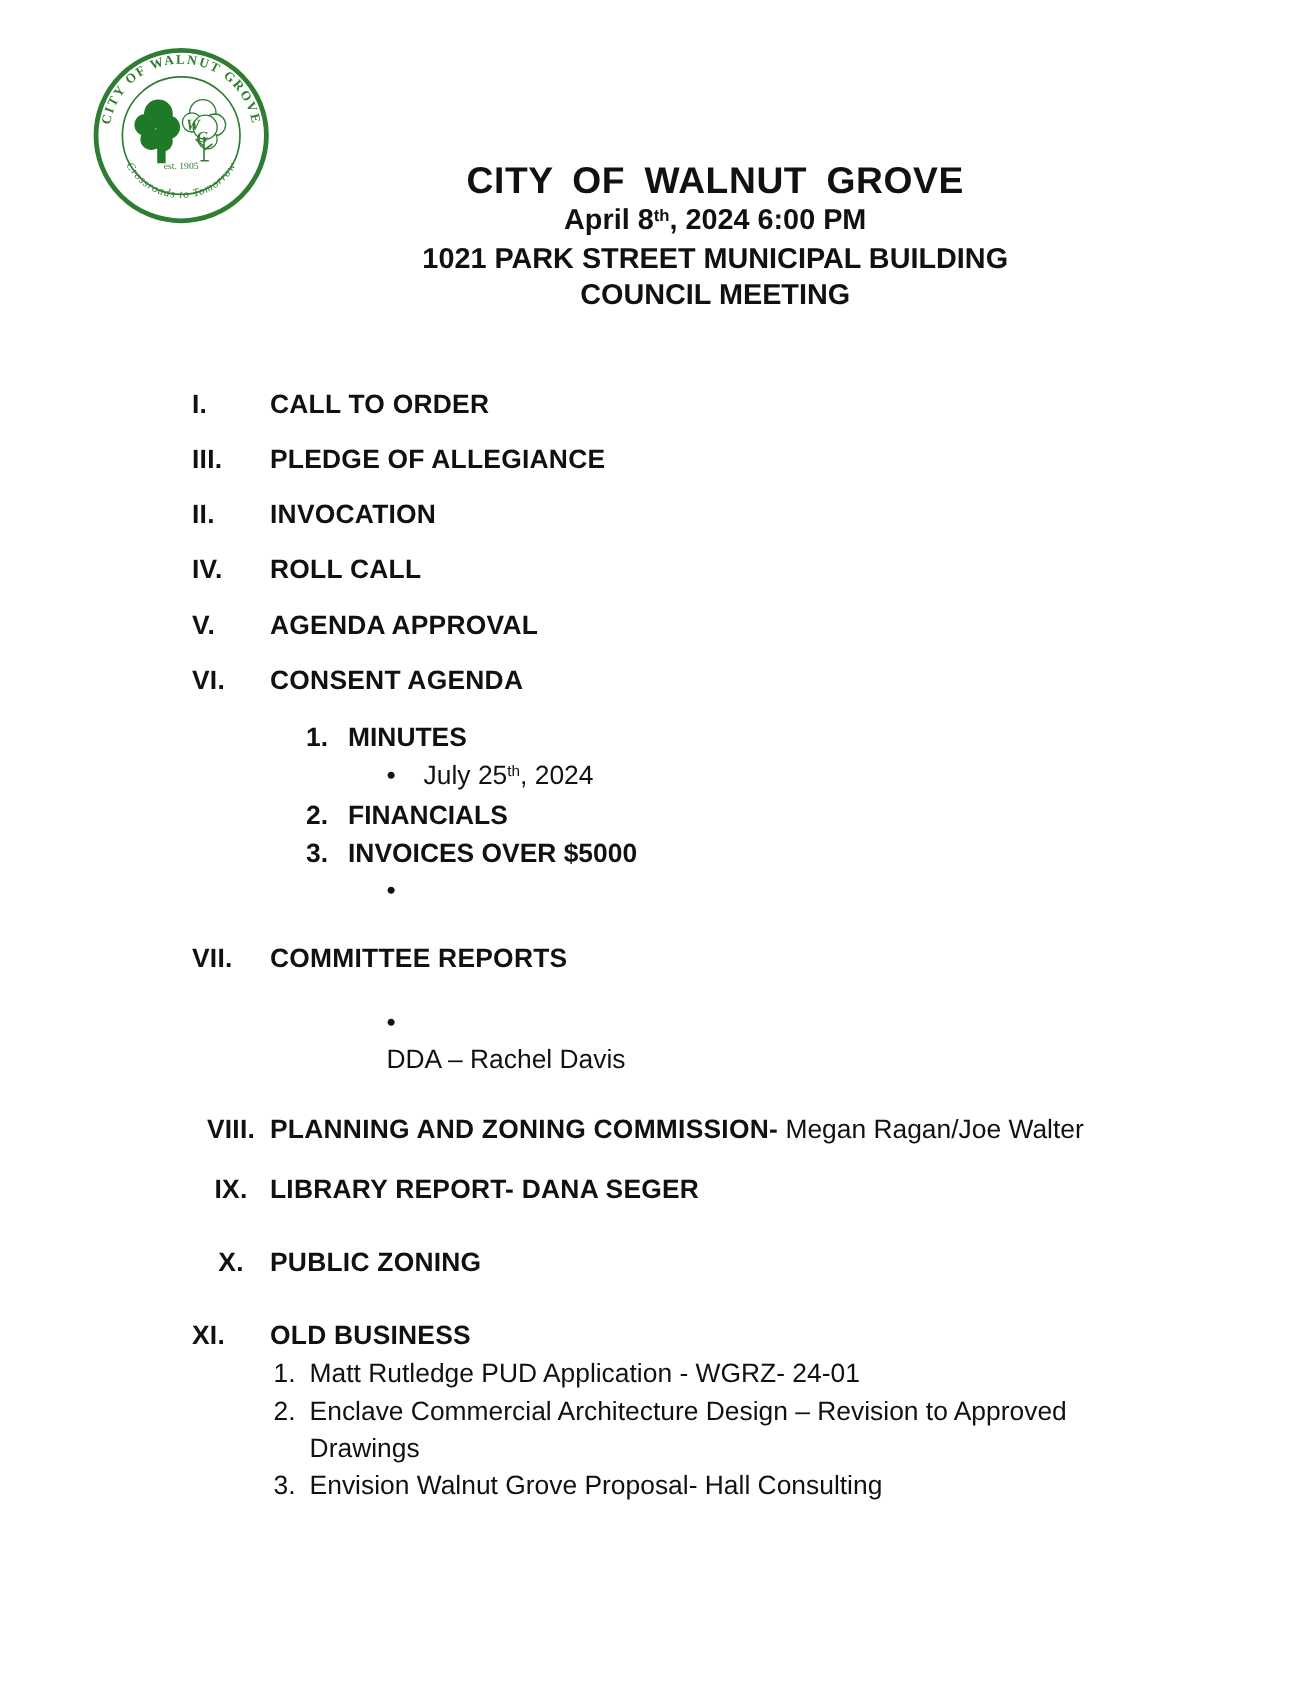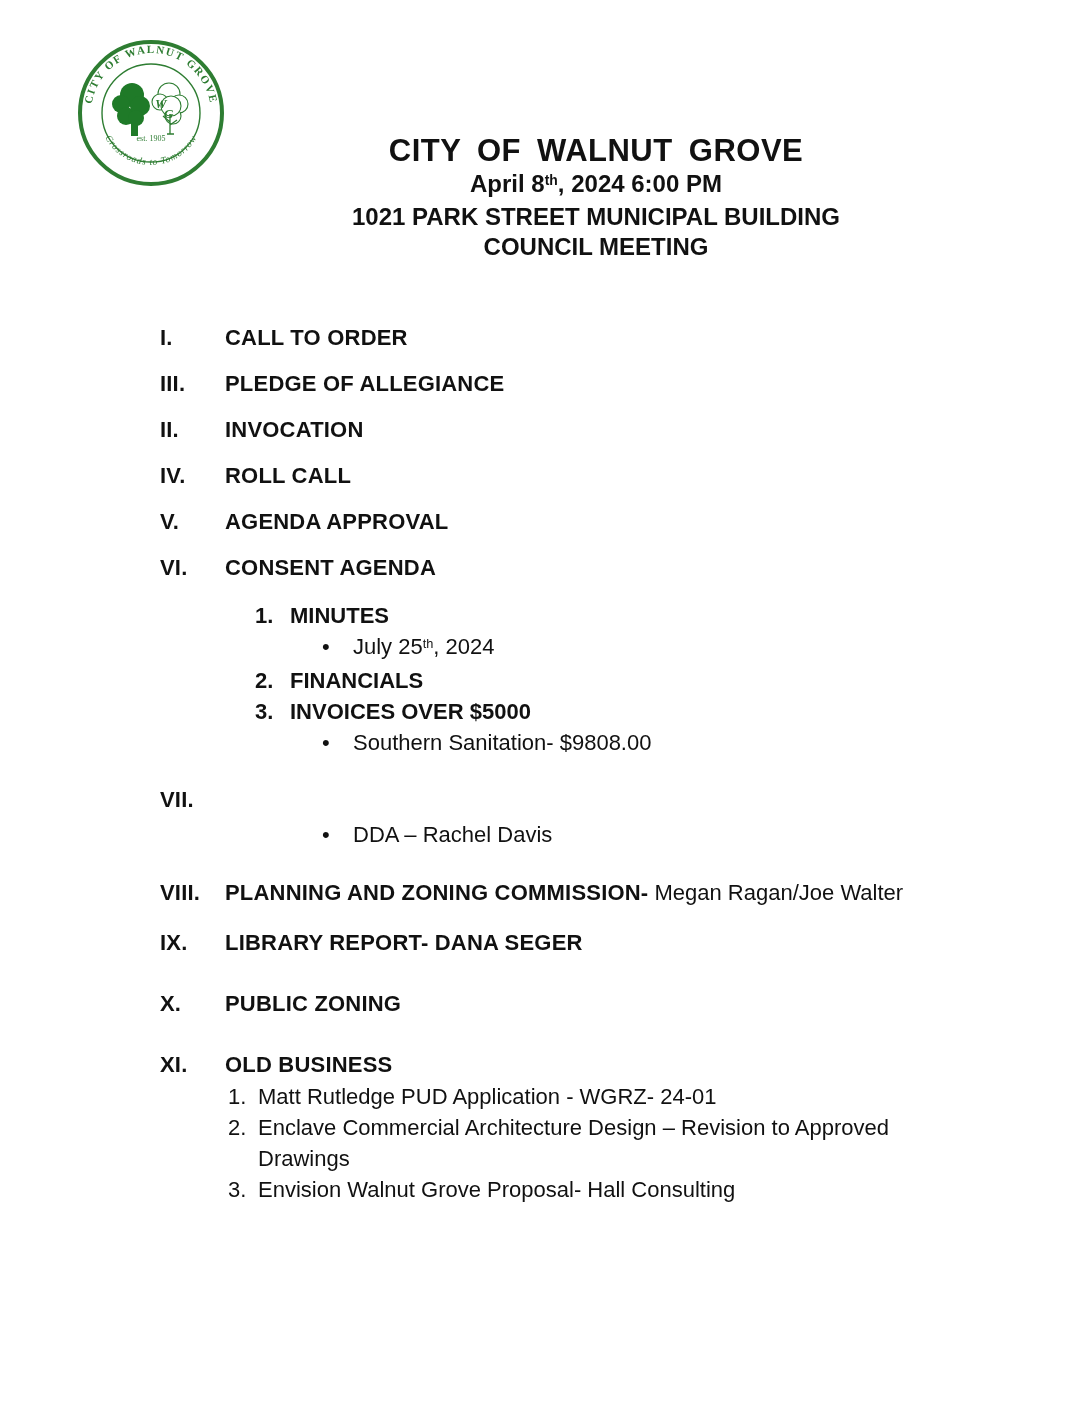--- a/index.html
+++ b/index.html
@@ -31,32 +31,32 @@
   .ritem { display:flex; font-size:22px; line-height:27px; margin-bottom:19px; font-weight:bold; letter-spacing:0.2px; }
   .rnum { width:65px; flex-shrink:0; }
   .rtitle { }
   .rsuffix { font-weight:normal; letter-spacing:0; }
 
   .consent { margin-left:95px; font-size:22px; line-height:31px; }
   .citem { display:flex; font-weight:bold; }
   .cnum { width:35px; flex-shrink:0; }
   .bullet-row { display:flex; font-weight:normal; letter-spacing:0; }
   .indent-consent { margin-left:67px; }
-  .indent-committee { margin-left:162px; font-size:22px; line-height:31px; }
+  .indent-committee { margin-left:162px; font-size:22px; line-height:31px;flex-direction:column; }
   .bullet-glyph { width:31px; flex-shrink:0; }
   .bullet-glyph::before { content:"\2022"; }
 
   .ob-list { font-size:22px; line-height:31px; }
   .ob-row { display:flex; }
   .ob-num { margin-left:68px; width:30px; flex-shrink:0; }
   .ob-text { max-width:655px; }
 
   .mt28 { margin-top:28px; } .mt29 { margin-top:29px; }
   .mt33 { margin-top:23px; } .mt34 { margin-top:34px; }
-  .mb6 { margin-bottom:6px; } .mb3 { margin-bottom:3px; } .mb0 { margin-bottom:0; }
+  .mb6 { margin-bottom:24px; } .mb3 { margin-bottom:3px; } .mb0 { margin-bottom:0;text-align:center; }
 </style>
 </head>
 <body>
 
 <div class="page">
 
   <svg class="logo" width="150" height="150" viewBox="0 0 150 150">
     <defs>
       <path id="arcTop" d="M 15.9,85.4 A 60,60 0 1 1 134.1,85.4"></path>
       <path id="arcBottom" d="M 27.9,97 A 52,52 0 0 0 122.1,97"></path>
@@ -136,26 +136,26 @@
       <div class="citem">
         <span class="cnum">2.</span>
         <span>FINANCIALS</span>
       </div>
       <div class="citem">
         <span class="cnum">3.</span>
         <span>INVOICES OVER $5000</span>
       </div>
       <div class="bullet-row indent-consent">
         <span class="bullet-glyph"></span>
-        <span>Southern Sanitation- $9808.00</span>
       </div>
     </div>
 
     <div class="ritem mt28 mb6">
       <span class="rnum">VII.</span>
+      <span class="rtitle">COMMITTEE REPORTS</span>
     </div>
     <div class="bullet-row indent-committee">
       <span class="bullet-glyph"></span>
       <span>DDA – Rachel Davis</span>
     </div>
 
     <div class="ritem mt29 mb0">
       <span class="rnum">VIII.</span>
       <span class="rtitle"><span>PLANNING AND ZONING COMMISSION-</span><span class="rsuffix"> Megan Ragan/Joe Walter</span></span>
     </div>

